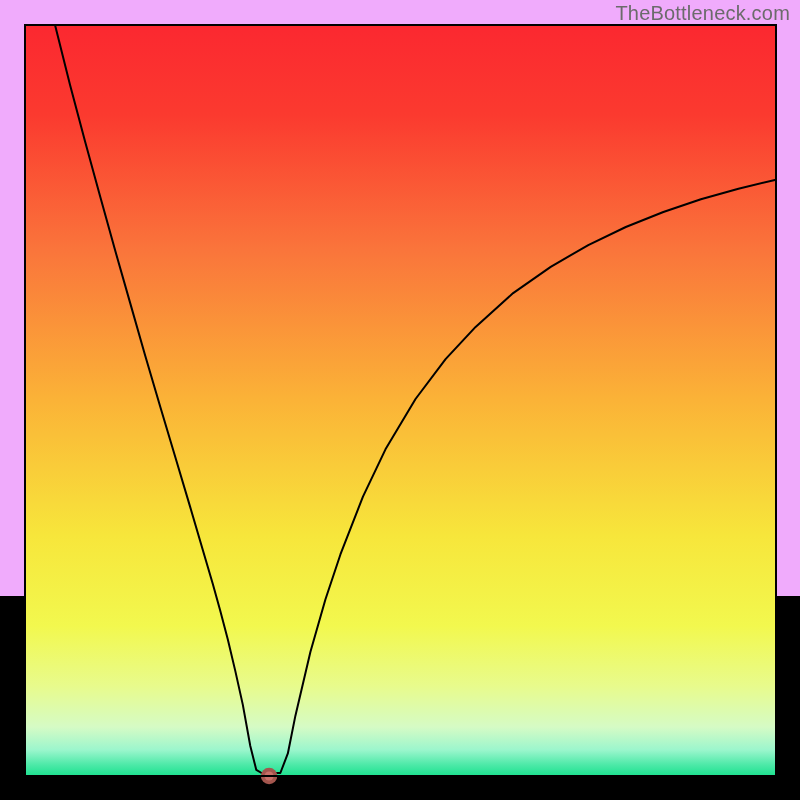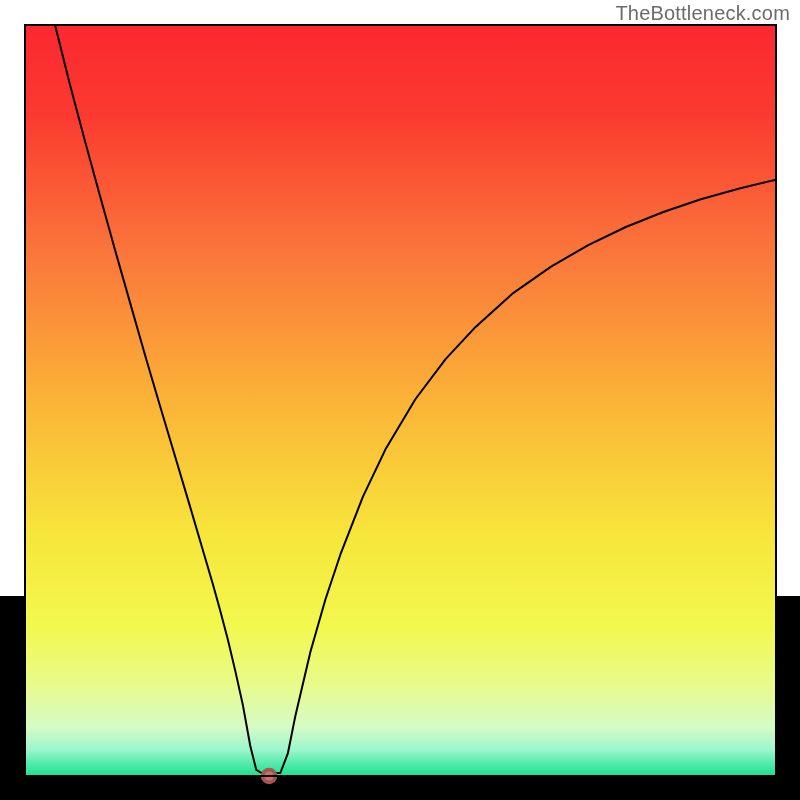--- a/index.html
+++ b/index.html
@@ -8,21 +8,21 @@
     width: 800px;
     height: 800px;
     background: #000;
     font-family: Arial, Helvetica, sans-serif;
     overflow: hidden;
   }
   .stage {
     position: relative;
     width: 800px;
     height: 596px;
-    background: #ffffff;
+    background: #f0abfc;
   }
   .watermark {
     position: absolute;
     top: 2px;
     right: 10px;
     color: #6b6b6b;
     font-size: 20px;
     font-weight: 500;
     letter-spacing: 0.2px;
     z-index: 10;

